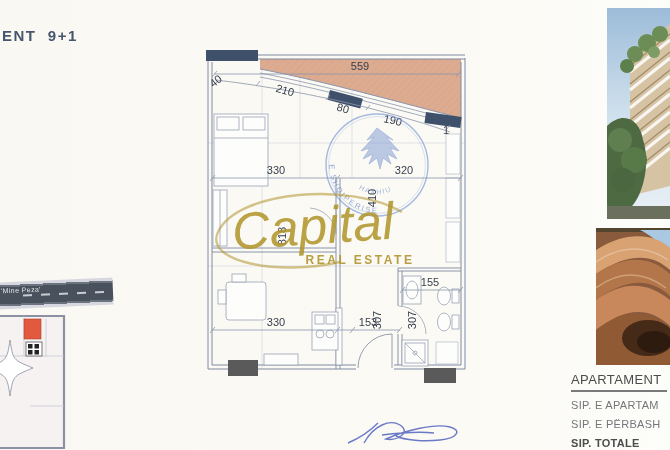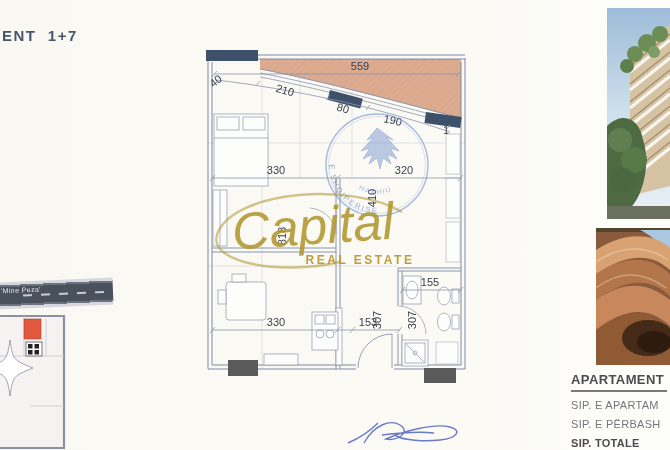--- a/index.html
+++ b/index.html
@@ -8,21 +8,21 @@
     background:linear-gradient(90deg,#faf8f2 0%,#fbfaf5 70%,#fdfdfa 100%);
     font-family:"Liberation Sans",sans-serif;
   }
   .abs{position:absolute;}
   #title{
     left:2px;top:27px;font-size:15px;font-weight:600;color:#45566e;
     letter-spacing:1.5px;white-space:pre;
   }
   #summary{left:571px;top:372px;width:120px;white-space:nowrap;overflow:hidden;}
   #summary .head{
-    font-size:13px;font-weight:700;color:#4c4c4c;letter-spacing:.4px;
+    font-size:13px;font-weight:400;color:#4c4c4c;letter-spacing:.4px;
     border-bottom:2px solid #7a7a7a;padding-bottom:3px;width:96px;
   }
   #summary .row{font-size:11px;color:#74767a;margin-top:7px;letter-spacing:.3px;}
   #summary .row.total{font-weight:700;color:#4c4c4c;}
   #street{
     left:-3px;top:280px;width:116px;height:27px;transform:rotate(-2.5deg);
     background:linear-gradient(180deg,#d6d7df 0 3px,#6a737e 3px 5px,#49525c 5px 22px,#6a737e 22px 24px,#d6d7df 24px 27px);
   }
   #street .dash{
     position:absolute;left:26px;top:13px;width:86px;height:2px;
@@ -31,21 +31,21 @@
   #street .lbl{
     position:absolute;left:4px;top:5px;font-size:7px;color:#e9eaef;letter-spacing:.4px;
   }
   svg text{font-family:"Liberation Sans",sans-serif;}
 </style>
 </head>
 <body>
 
 <div id="page">
 
-  <div class="abs" id="title">ENT  1+7</div>
+  <div class="abs" id="title">ENT  9+1</div>
 
   <svg class="abs" style="left:200px;top:38px;" width="275" height="345" viewBox="0 0 275 345">
     <defs>
       <pattern id="hatch" width="5" height="5" patternUnits="userSpaceOnUse" patternTransform="rotate(45)">
         <line x1="0" y1="0" x2="0" y2="5" stroke="#c98f72" stroke-width="1"></line>
       </pattern>
     </defs>
 
     <g stroke="#d4d8e0" stroke-width="0.7" fill="none">
       <path d="M62,21 L62,331 M152,21 L152,140 M8,105 L265,105 M8,228 L198,228 M100,21 L100,140"></path>

